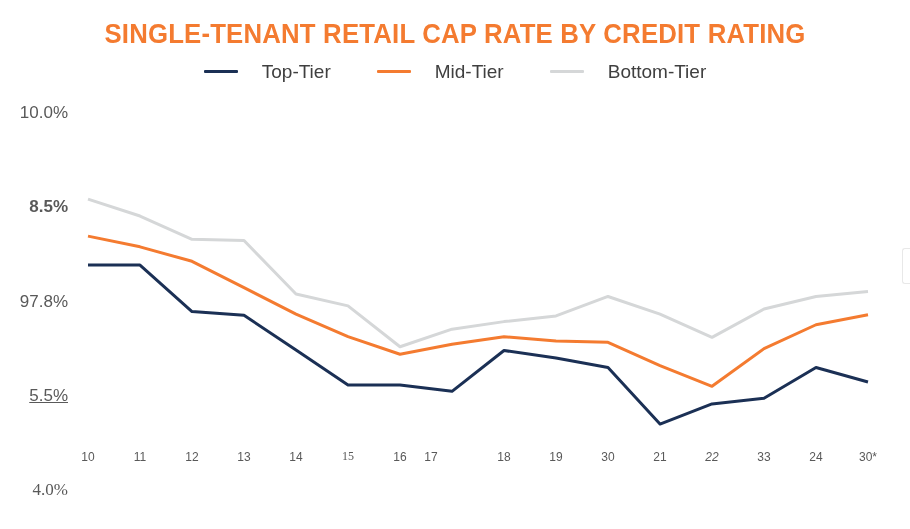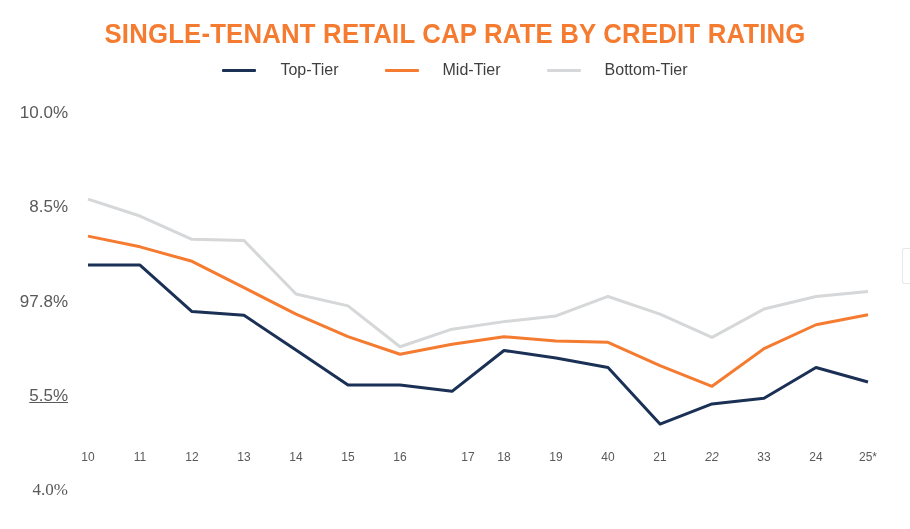--- a/index.html
+++ b/index.html
@@ -42,21 +42,21 @@
     width: 910px;
     display: flex;
     justify-content: center;
     align-items: center;
     gap: 46px;
   }
   .legend-item {
     display: flex;
     align-items: center;
     gap: 24px;
-    font-size: 16px;
+    font-size: 19px;
     color: #3f3f3f;
   }
   .legend-swatch {
     display: block;
     width: 34px;
     height: 3px;
     border-radius: 1px;
   }
   .legend-label { line-height: 1; }
 
@@ -148,37 +148,37 @@
       <g id="series-group">
           <path class="series-path" d="M88.00,199.08 L140.00,216.05 L192.00,239.29 L244.00,240.55 L296.00,293.96 L348.00,305.90 L400.00,346.74 L452.00,329.15 L504.00,321.61 L556.00,315.95 L608.00,296.47 L660.00,314.07 L712.00,337.31 L764.00,309.04 L816.00,296.47 L868.00,291.45" stroke="#D5D7D8"></path>
           <path class="series-path" d="M88.00,236.15 L140.00,246.83 L192.00,261.29 L244.00,287.68 L296.00,314.07 L348.00,336.69 L400.00,354.28 L452.00,344.23 L504.00,336.69 L556.00,341.08 L608.00,342.34 L660.00,365.59 L712.00,386.32 L764.00,348.63 L816.00,324.75 L868.00,314.69" stroke="#F47B30"></path>
           <path class="series-path" d="M88.00,265.06 L140.00,265.06 L192.00,311.55 L244.00,315.32 L296.00,349.88 L348.00,385.07 L400.00,385.07 L452.00,391.35 L504.00,350.51 L556.00,358.05 L608.00,367.48 L660.00,424.03 L712.00,403.92 L764.00,398.26 L816.00,367.48 L868.00,381.93" stroke="#1B3055"></path>
         </g>
     </svg>
     <div id="y-axis">
         <div class="y-tick" style="top: 490px; font-family: Liberation Serif, serif;">4.0%</div>
         <div class="y-tick" style="top: 395.75px; text-decoration: underline;">5.5%</div>
         <div class="y-tick" style="top: 301.5px;">97.8%</div>
-        <div class="y-tick" style="top: 207.25px;">8.5%</div>
+        <div class="y-tick" style="top: 207.25px; font-weight: bold;">8.5%</div>
         <div class="y-tick" style="top: 113px;">10.0%</div>
       </div>
     <div id="x-axis">
         <div class="x-tick" style="left: 88px;">10</div>
         <div class="x-tick" style="left: 140px;">11</div>
         <div class="x-tick" style="left: 192px;">12</div>
         <div class="x-tick" style="left: 244px;">13</div>
         <div class="x-tick" style="left: 296px;">14</div>
-        <div class="x-tick" style="left: 348px;">15</div>
+        <div class="x-tick" style="left: 348px; font-family: Liberation Serif, serif;">15</div>
         <div class="x-tick" style="left: 400px;">16</div>
-        <div class="x-tick" style="left: 468px; text-align: center;">17</div>
+        <div class="x-tick" style="left: 431px; text-align: center;">17</div>
         <div class="x-tick" style="left: 504px;">18</div>
         <div class="x-tick" style="left: 556px;">19</div>
-        <div class="x-tick" style="left: 608px;">40</div>
+        <div class="x-tick" style="left: 608px;">30</div>
         <div class="x-tick" style="left: 660px;">21</div>
         <div class="x-tick" style="left: 712px; font-style: italic;">22</div>
         <div class="x-tick" style="left: 764px;">33</div>
         <div class="x-tick" style="left: 816px;">24</div>
-        <div class="x-tick" style="left: 868px;">25*</div>
+        <div class="x-tick" style="left: 868px;">30*</div>
       </div>
   </div>
 
   <div id="right-nub"></div>
 </div>
 
 </body></html>

